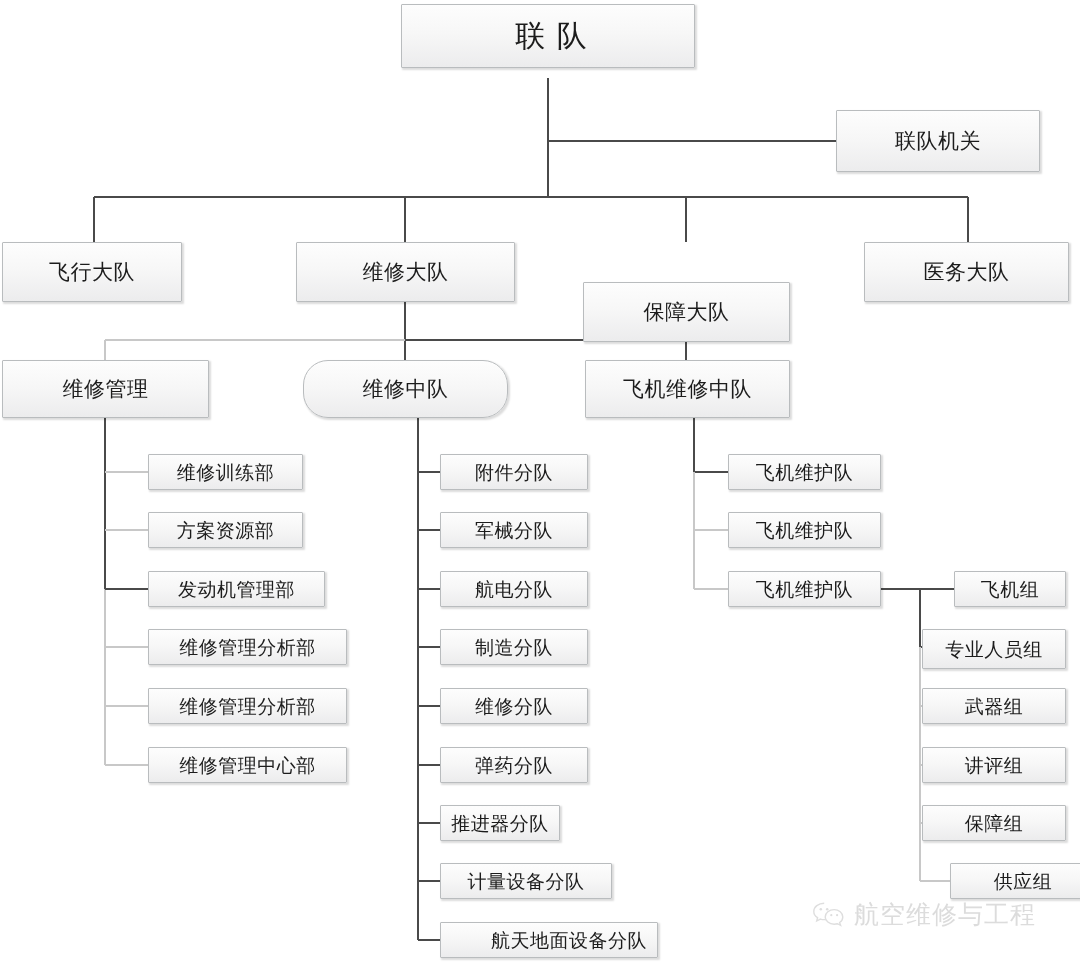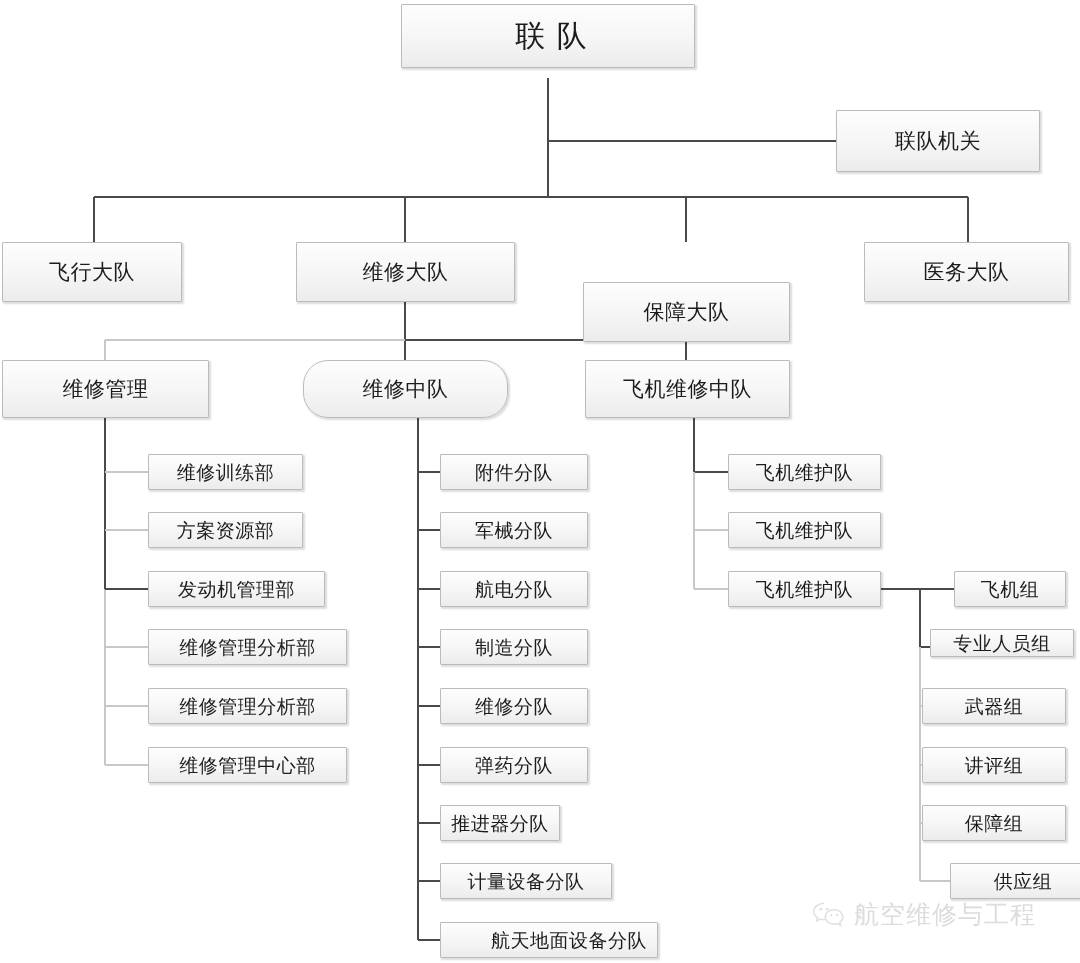--- a/index.html
+++ b/index.html
@@ -234,21 +234,21 @@
   <div class="node leaf" style="left:728px; top:512px; width:153px; height:36px;">
     <span>飞机维护队</span>
   </div>
   <div class="node leaf" style="left:728px; top:571px; width:153px; height:36px;">
     <span>飞机维护队</span>
   </div>
 
   <div class="node grp" style="left:954px; top:571px; width:112px; height:36px;">
     <span>飞机组</span>
   </div>
-  <div class="node grp" style="left:922px; top:629px; width:144px; height:28px;margin-left:8px;">
+  <div class="node grp" style="left:922px; top:629px; width:144px; height:40px;">
     <span>专业人员组</span>
   </div>
   <div class="node grp" style="left:922px; top:688px; width:144px; height:36px;">
     <span>武器组</span>
   </div>
   <div class="node grp" style="left:922px; top:747px; width:144px; height:36px;">
     <span>讲评组</span>
   </div>
   <div class="node grp" style="left:922px; top:805px; width:144px; height:36px;">
     <span>保障组</span>

